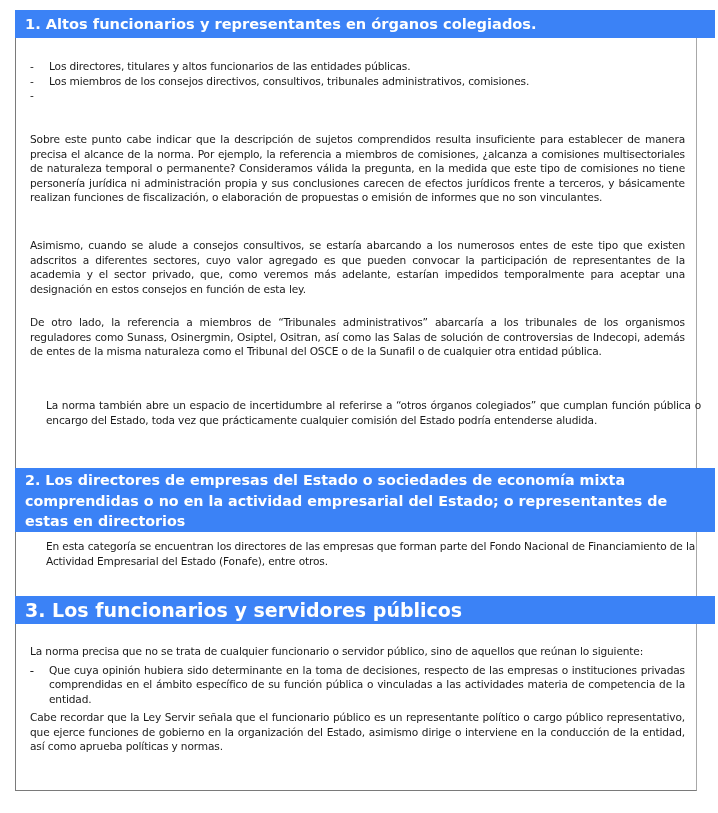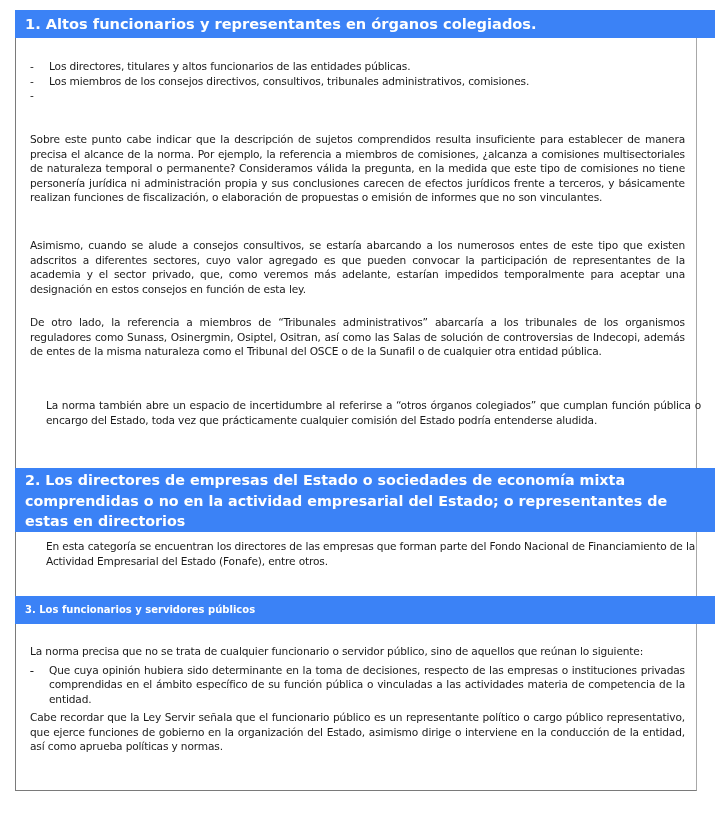--- a/index.html
+++ b/index.html
@@ -4,21 +4,21 @@
   <style>
     html, body { margin: 0; padding: 0; background: #ffffff; }
     body { width: 718px; height: 813px; position: relative; overflow: hidden;
            font-family: "DejaVu Sans", "Liberation Sans", sans-serif; color: #1a1a1a; }
     .box { position: absolute; left: 15px; top: 10px; width: 682px; height: 781px;
            border: 1px solid #7a7a7a; border-right-color: #a8a8a8; box-sizing: border-box; }
     .hdr { position: absolute; left: 15px; width: 700px; background: #3b82f6; color: #ffffff;
            font-weight: bold; box-sizing: border-box; padding-left: 10px; }
     .hdr1 { top: 10px; height: 28px; font-size: 14.6px; line-height: 28px; }
     .hdr2 { top: 450px; height: 64px; font-size: 14.3px; line-height: 20.5px; padding-top: 2px; padding-right: 30px; margin-top: 18px; }
-    .hdr3 { top: 596px; height: 28px; font-size: 10px; line-height: 28px; }
+    .hdr3 { top: 596px; height: 28px; font-size: 19px; line-height: 28px; }
     .txt { position: absolute; left: 30px; width: 655px; font-size: 10.6px; line-height: 14.5px;
            letter-spacing: -0.15px; }
     .just { text-align: justify; text-align-last: left; margin-top: 8px; }
     .bl { position: relative; padding-left: 19px; }
     .bl .dash { position: absolute; left: 0; top: 0; }
     .p { margin: 0; }
   </style>
 </head>
 <body>
 

